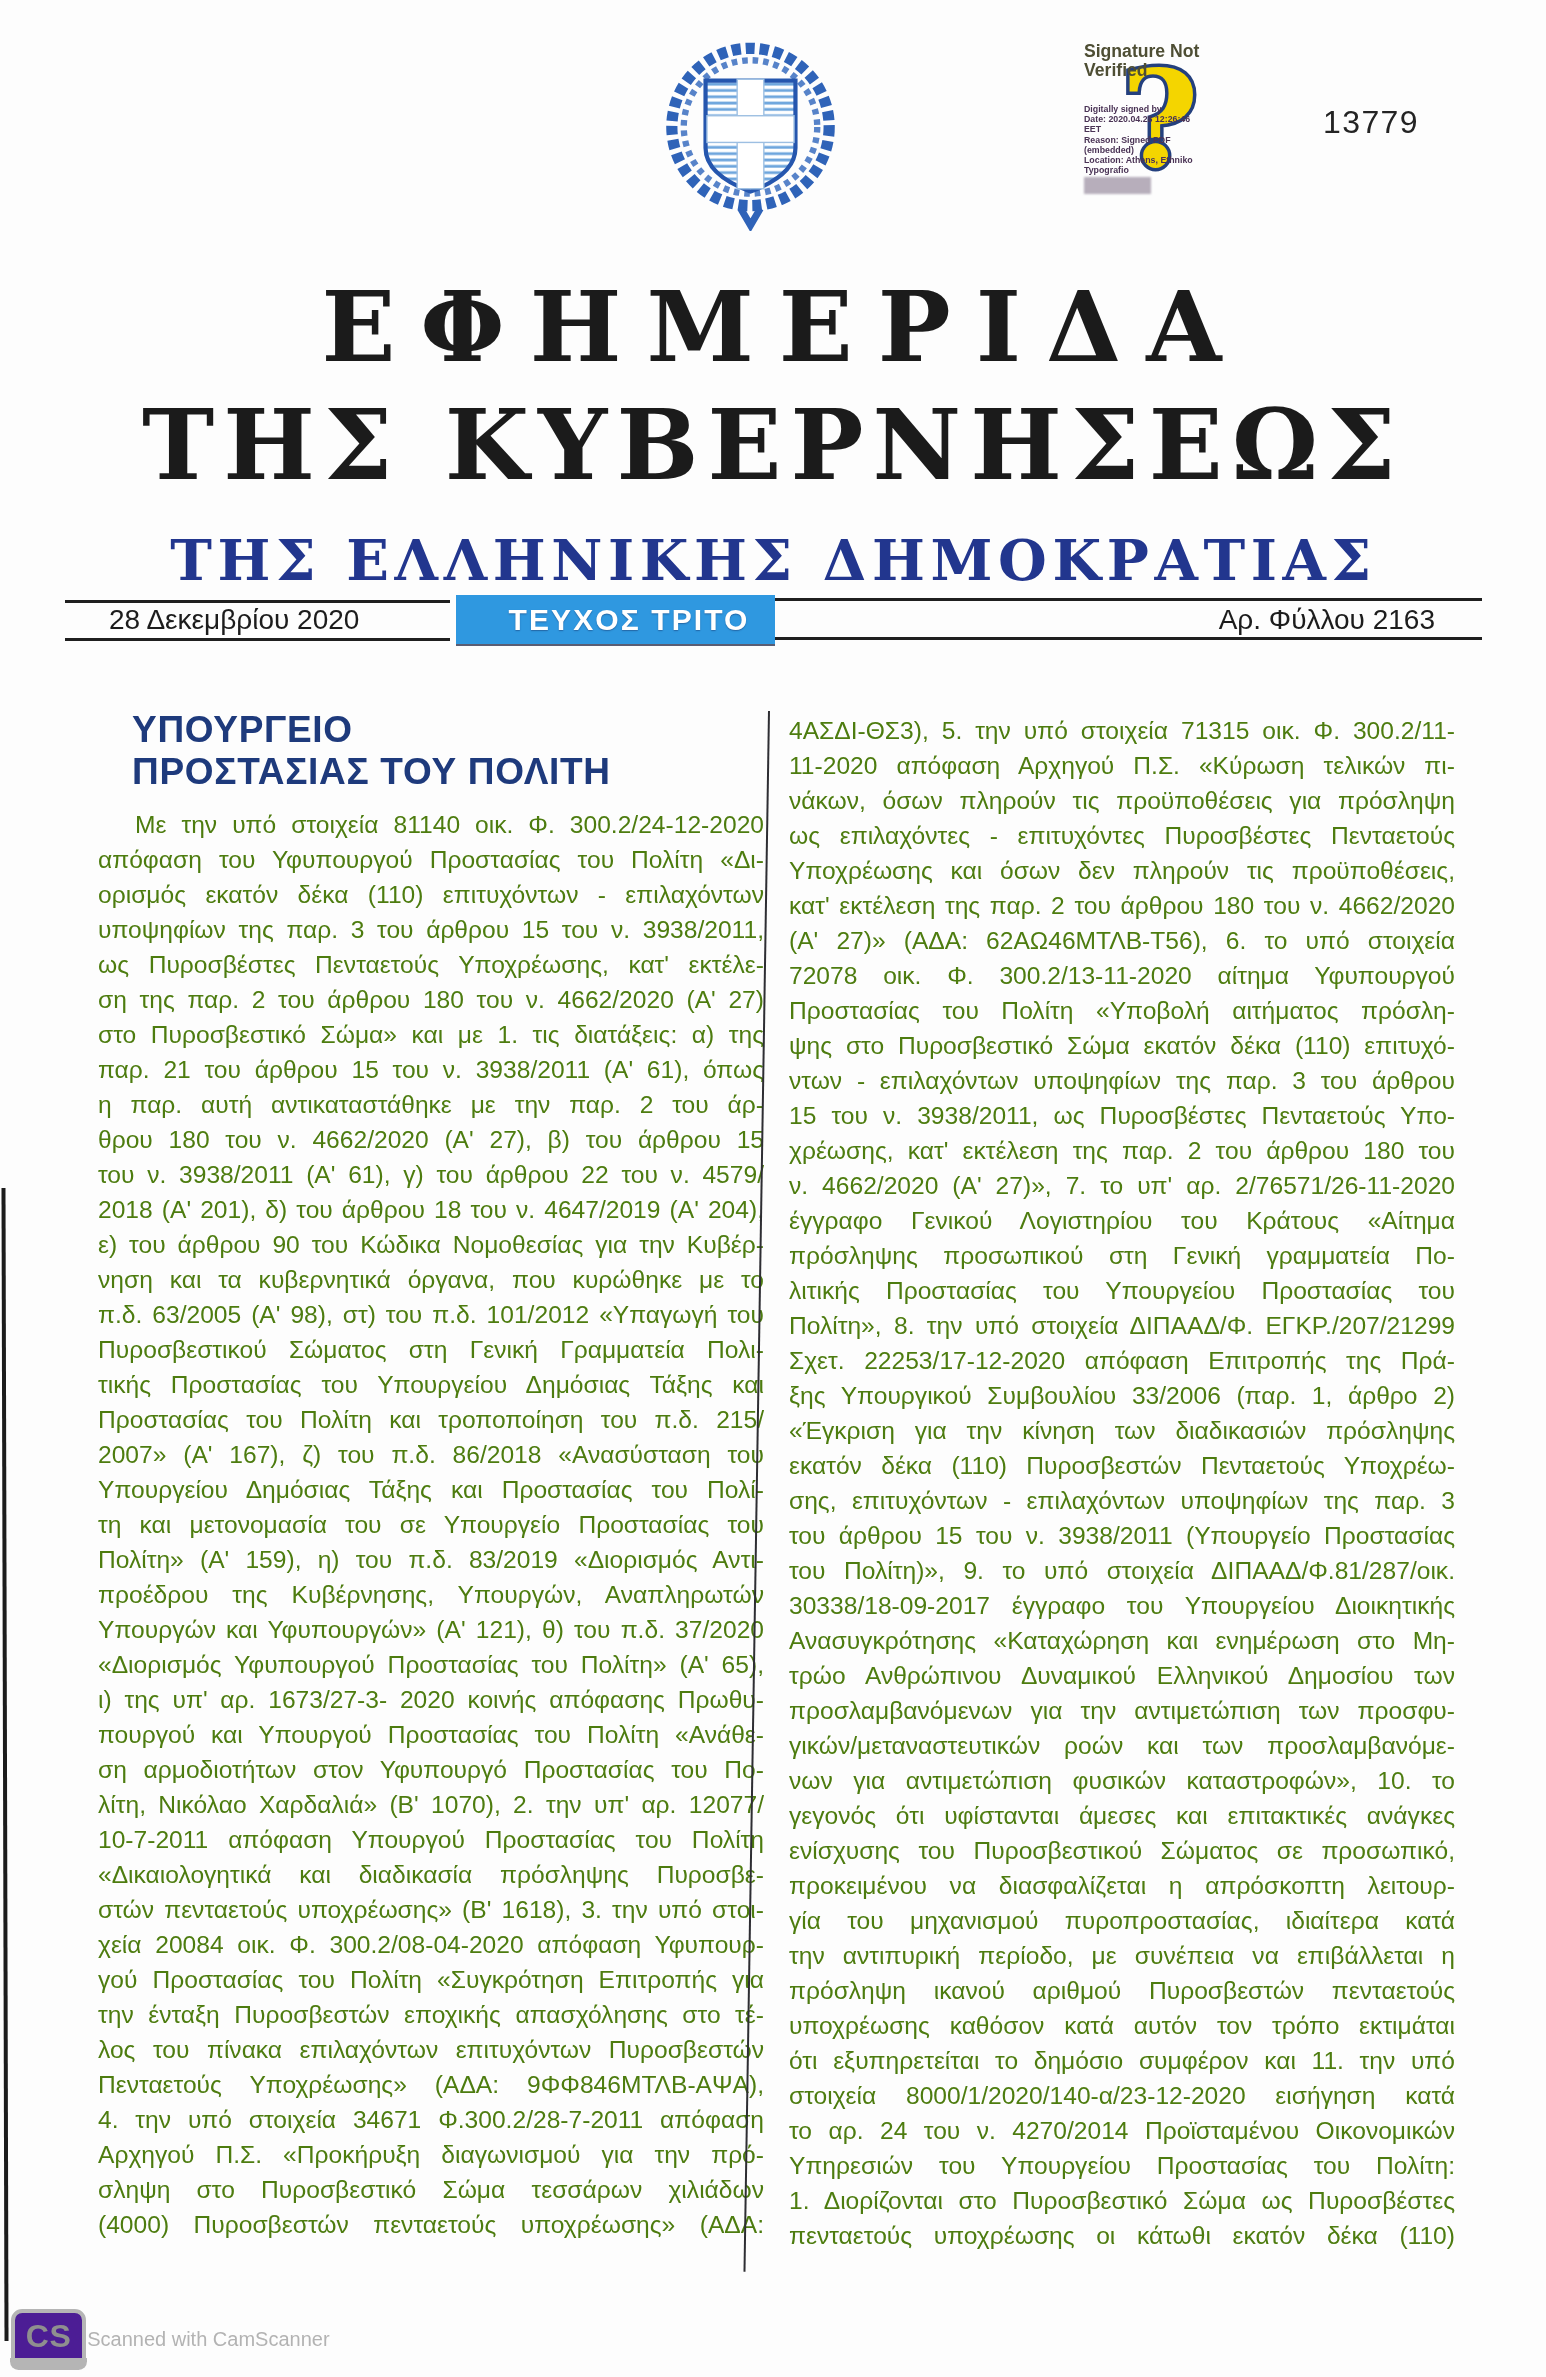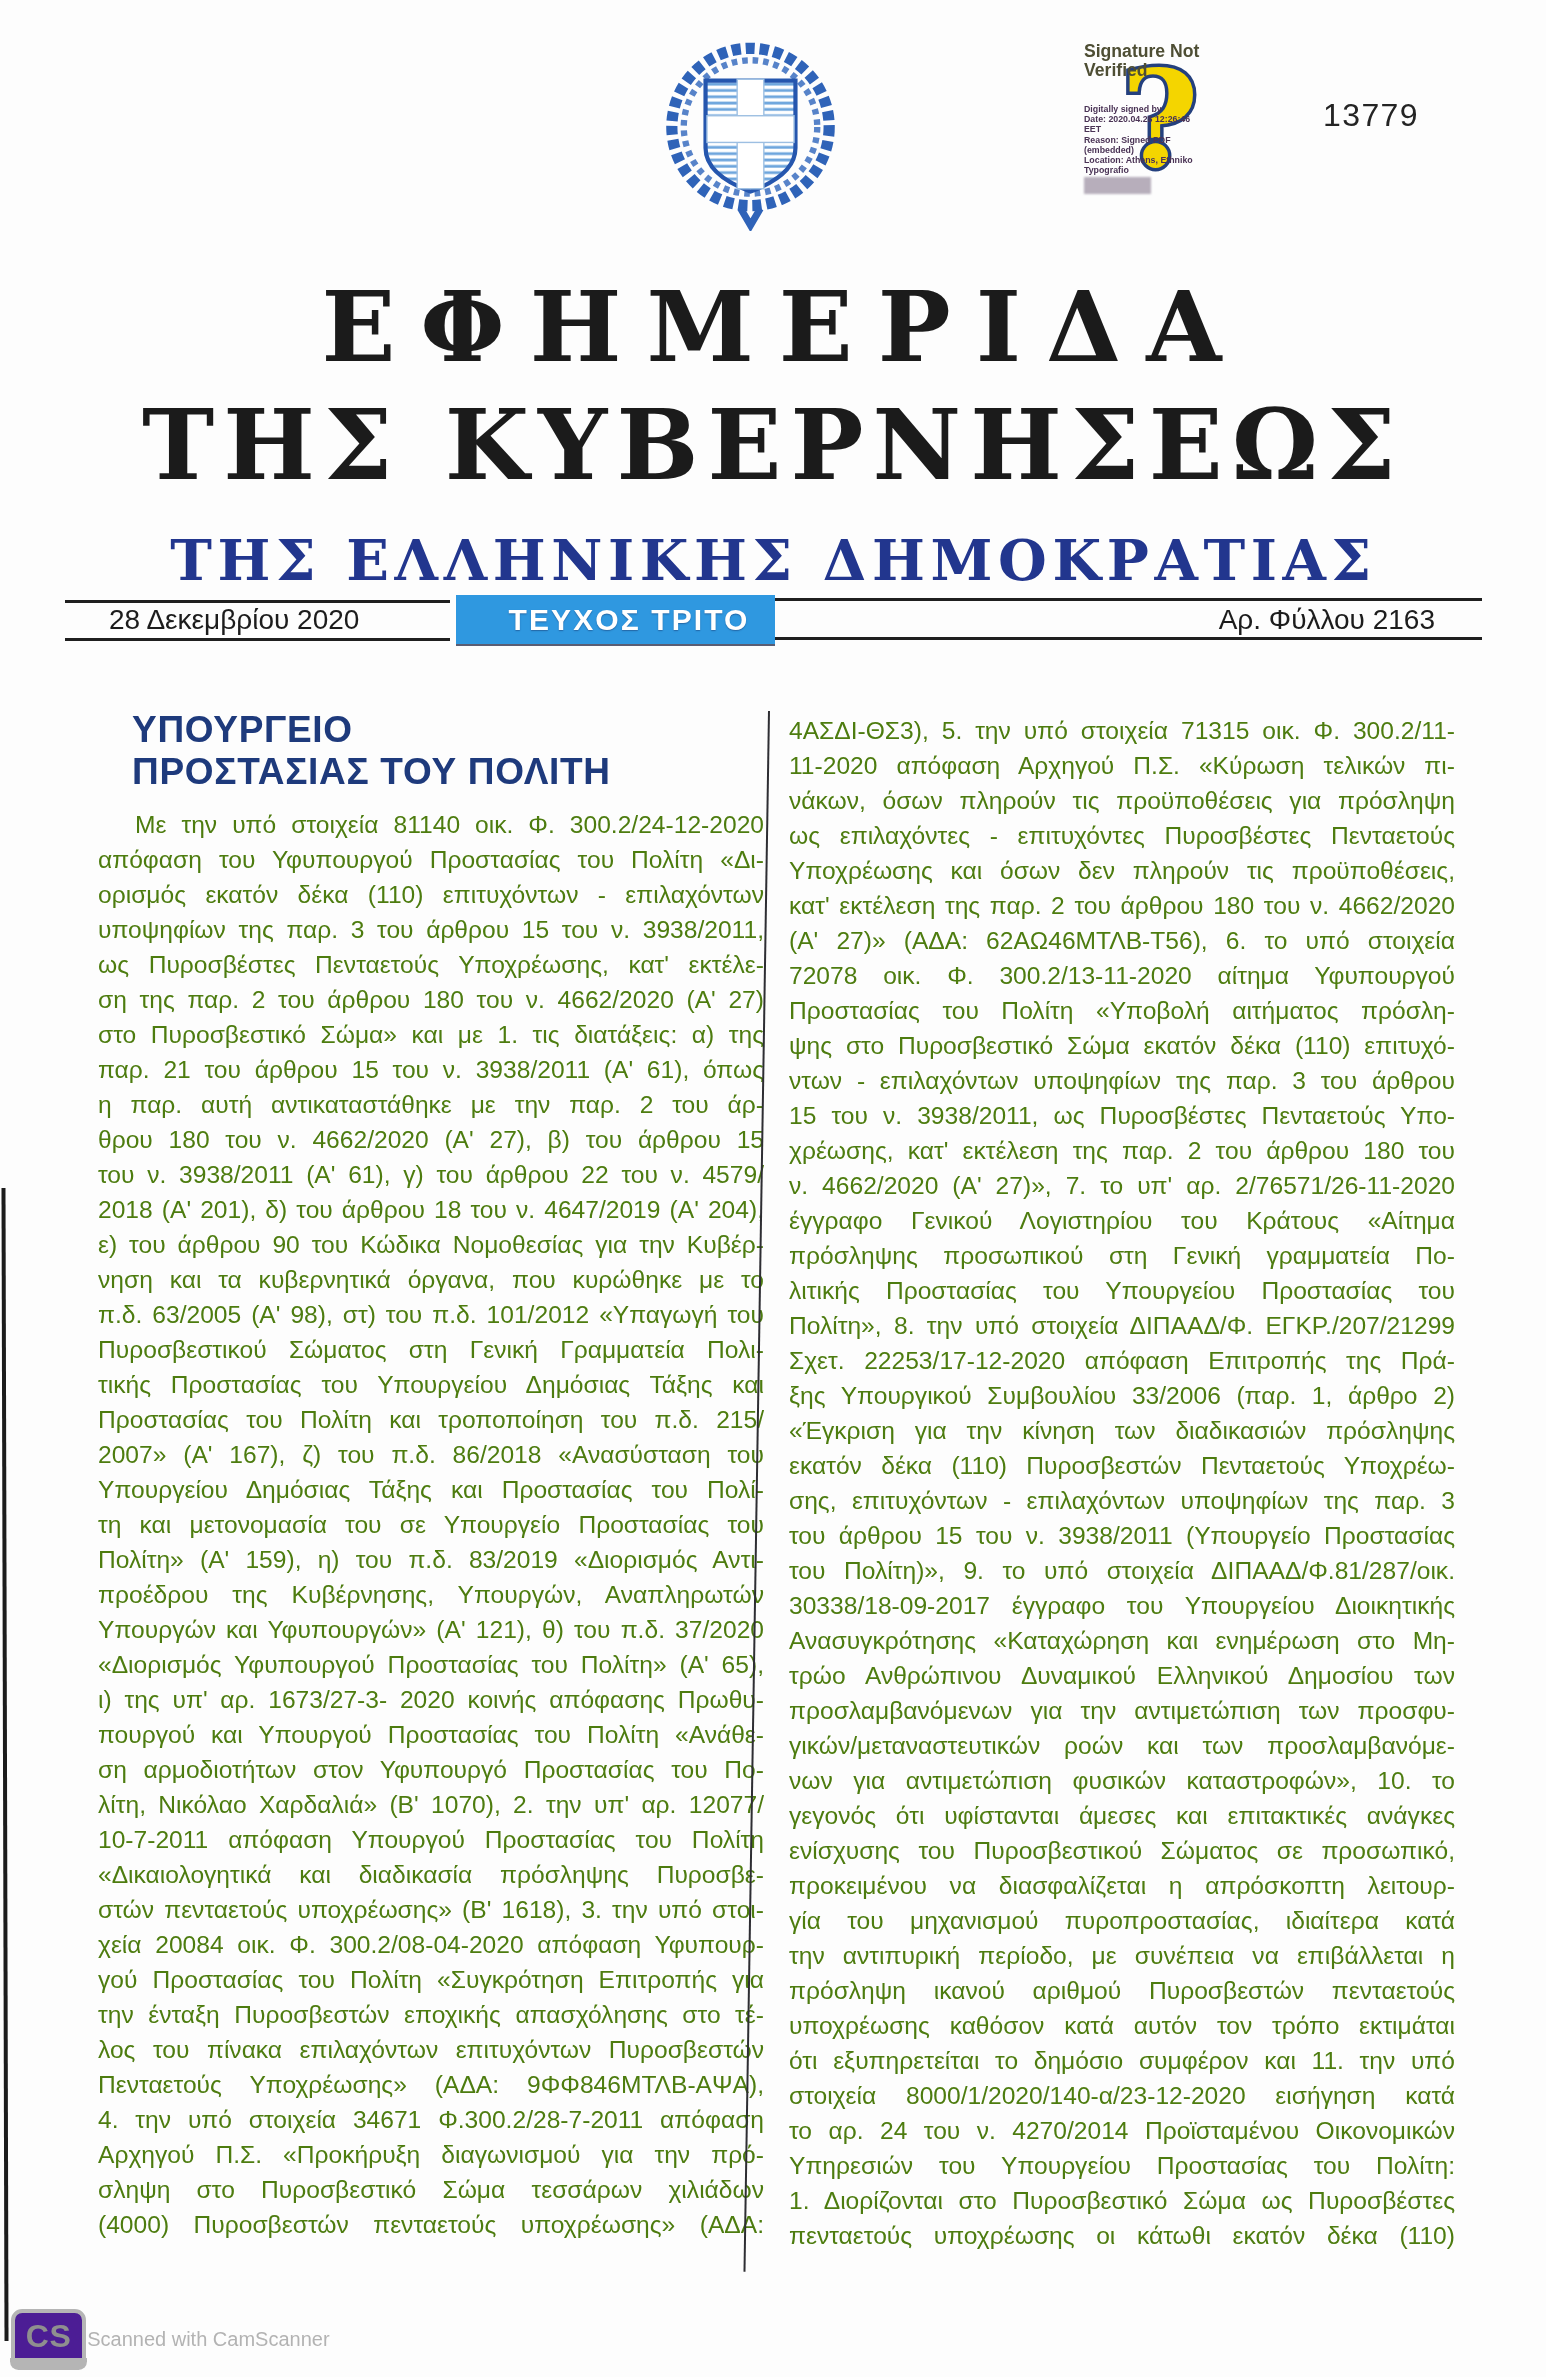--- a/index.html
+++ b/index.html
@@ -6,21 +6,21 @@
   .page{position:relative;width:1547px;height:2377px;background:#fdfdfd;overflow:hidden;
         font-family:"Liberation Sans", sans-serif;color:#1e1e1e;}
   
   .emblem{position:absolute;left:662px;top:37px;width:177px;height:194px;}
   .stamp{position:absolute;left:1084px;top:42px;width:148px;height:162px;}
   .stamp-title{position:relative;z-index:2;font-size:17.6px;font-weight:bold;color:#4e4e34;line-height:19px;}
   .stamp-q{position:absolute;left:29.5px;top:8.4px;z-index:1;}
   .stamp-details{position:relative;z-index:2;margin-top:5.6px;font-size:8.8px;line-height:10.2px;
                  color:#4a3355;filter:blur(0.3px);font-weight:bold;}
   .stamp-smudge{width:67px;height:17px;margin:1.4px 0;background:#7e6f86;opacity:.55;filter:blur(1.1px);}
-  .page-number{position:absolute;left:1323px;top:97px;width:155px;font-size:32px;color:#242424;letter-spacing:1.4px;}
+  .page-number{position:absolute;left:1323px;top:104px;width:155px;font-size:32px;color:#242424;letter-spacing:1.4px;}
   .masthead{position:absolute;left:0;top:247px;width:1547px;text-align:center;
             font-family:"DejaVu Serif", "Liberation Serif", serif;color:#1b1b1b;margin-top:28px;}
   .mast-line1{font-size:97px;font-weight:bold;letter-spacing:25px;line-height:105px;margin-left:21px;}
   .mast-line2{font-size:97px;font-weight:bold;letter-spacing:9.1px;line-height:105px;margin-top:12.7px;}
   .mast-sub{margin-top:29.5px;font-size:56px;font-weight:bold;letter-spacing:5.6px;color:#22368e;}
   
   .issue-bar{position:absolute;left:0;top:0;width:1547px;}
   .rule{position:absolute;background:#1f1f1f;height:2.8px;}
   .rule.top-l{left:65px;top:600px;width:385px;}
   .rule.top-r{left:747px;top:598px;width:735px;}

